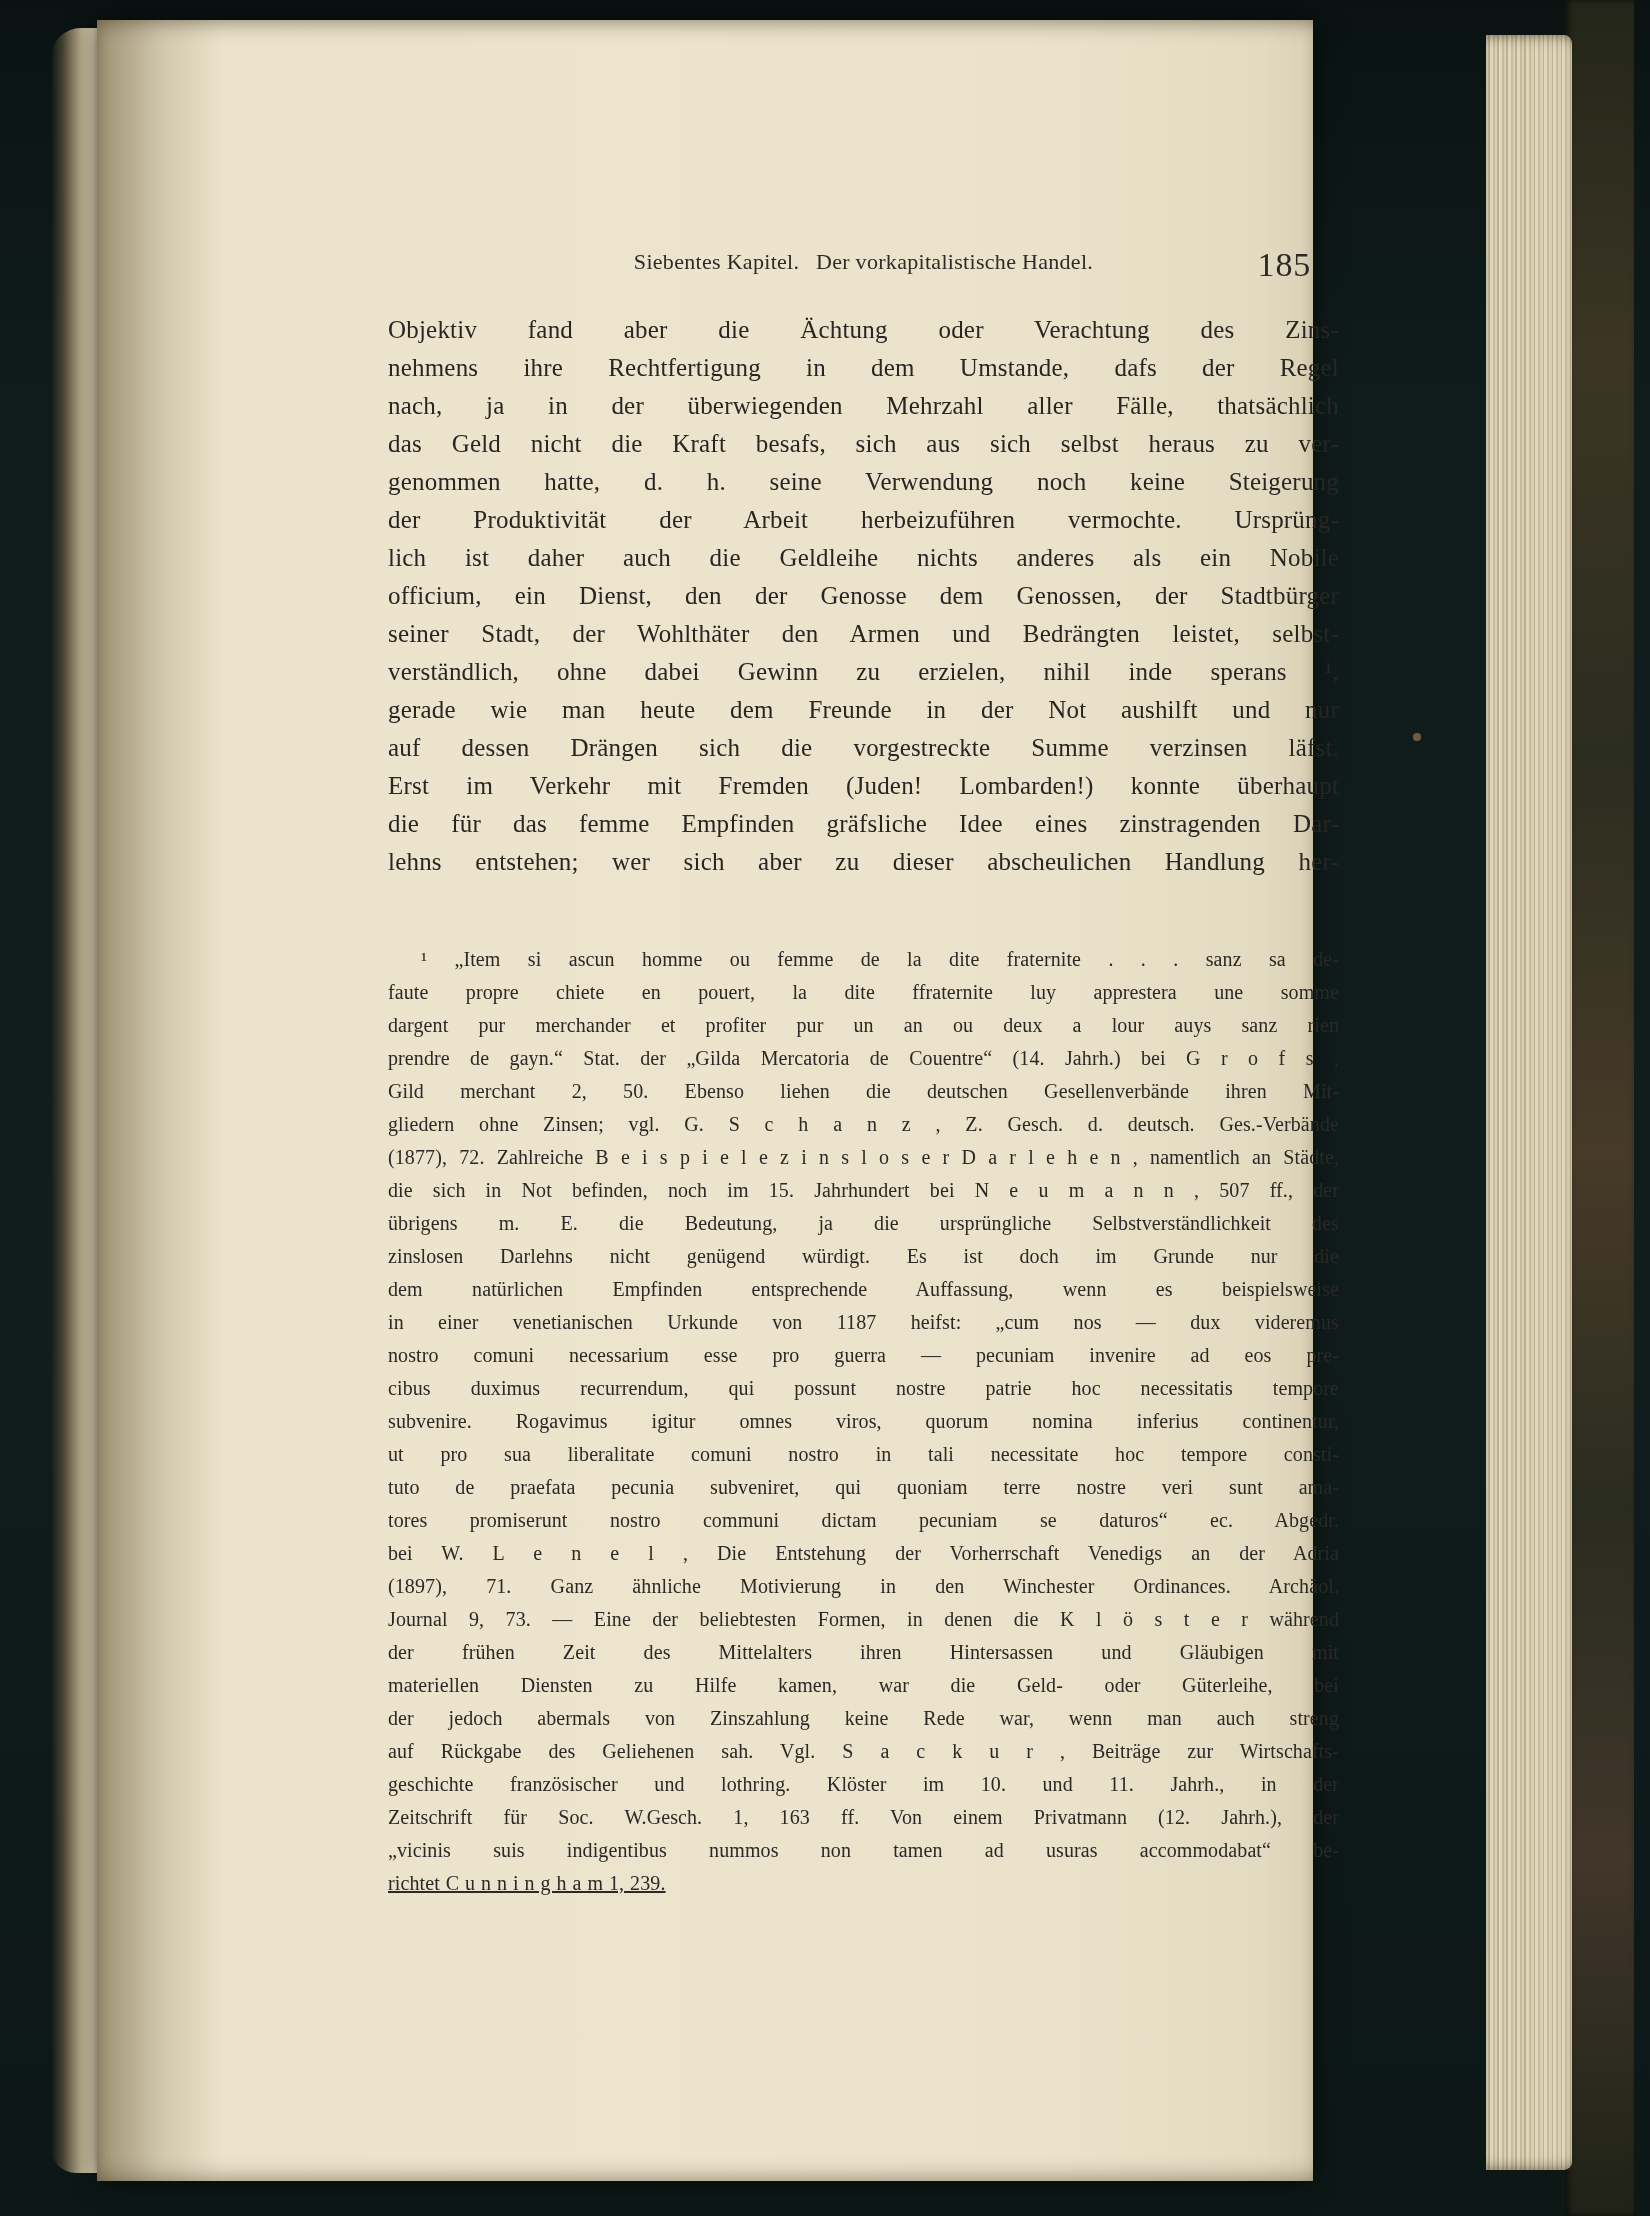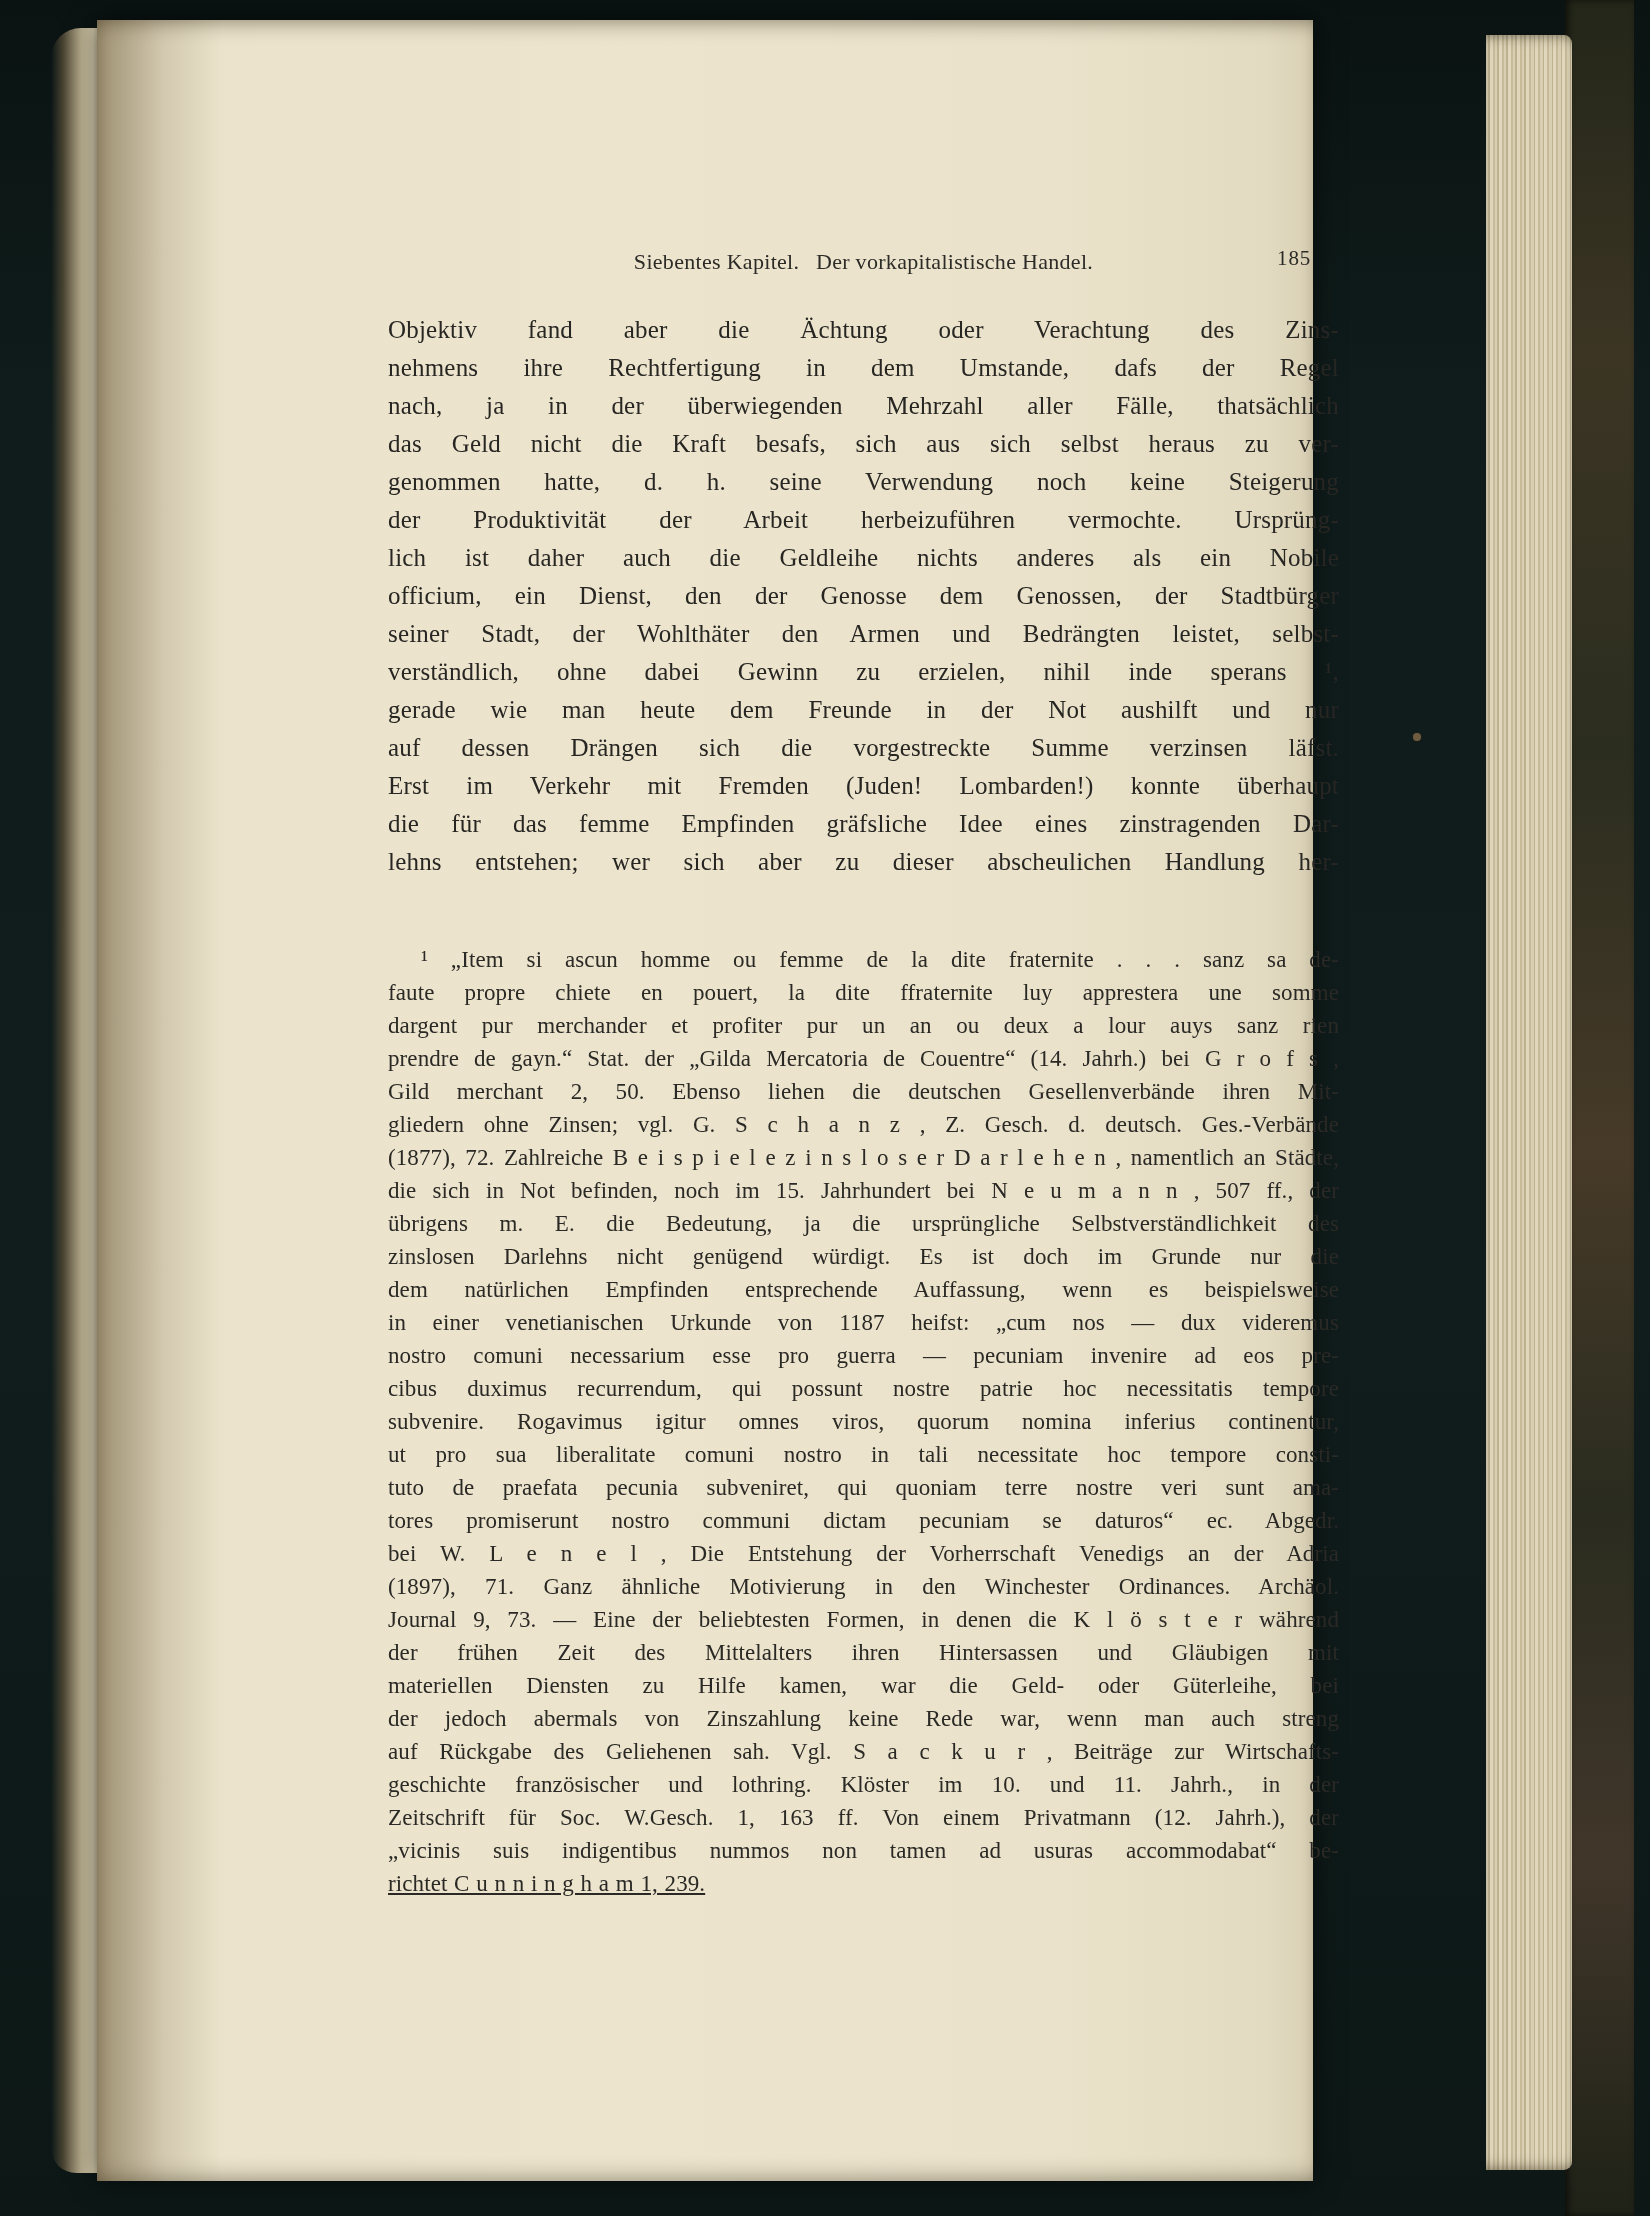--- a/index.html
+++ b/index.html
@@ -50,30 +50,30 @@
     background:#6f5c40;box-shadow:0 0 1.7px rgba(80,60,30,.6);
   }
   
   .page-header{
     position:absolute;left:291px;top:229px;width:951px;height:36px;
     color:#2c2b27;font-size:22px;letter-spacing:0.3px;
   }
   .running-head{text-align:center;}
   .running-head span{padding:0 8.3px;}
   .page-number{
-    position:absolute;right:28px;top:-3.3px;font-size:21px;letter-spacing:0.8px;color:#2b2a26;
+    position:absolute;right:28px;top:-3.3px;font-size:34px;letter-spacing:0.8px;color:#2b2a26;
   }
   .body-text{
     position:absolute;left:291px;top:291px;width:951px;
     font-size:25px;line-height:38px;color:#272623;word-spacing:1.2px;letter-spacing:0.2px;
   }
   .body-text .line{text-align:justify;text-align-last:justify;}
   .footnote{
     position:absolute;left:291px;top:923px;width:951px;
-    font-size:23px;line-height:33px;color:#2a2925;word-spacing:0.8px;letter-spacing:0.1px;
+    font-size:20px;line-height:33px;color:#2a2925;word-spacing:0.8px;letter-spacing:0.1px;
   }
   .footnote .line{text-align:justify;text-align-last:justify;}
   .footnote .line:first-child{text-indent:33px;}
   .footnote .line:last-child{text-align-last:left;text-decoration:underline;}
 </style>
 </head>
 <body>
 
 <div class="scene">
 

